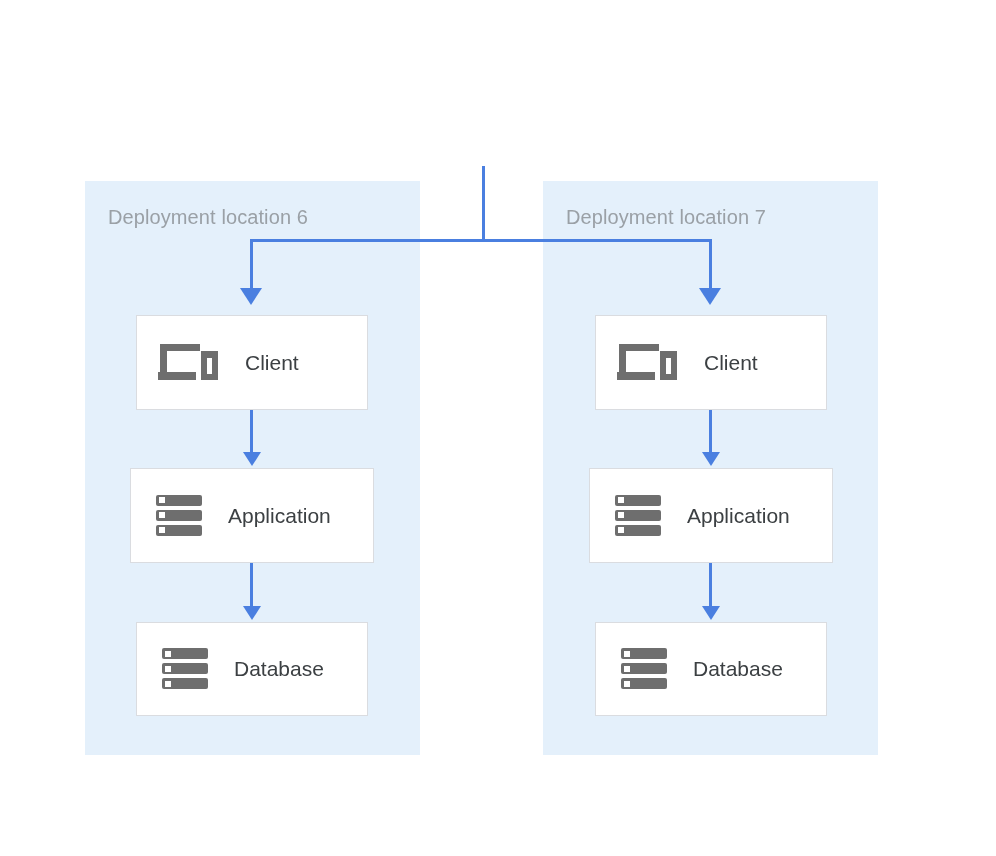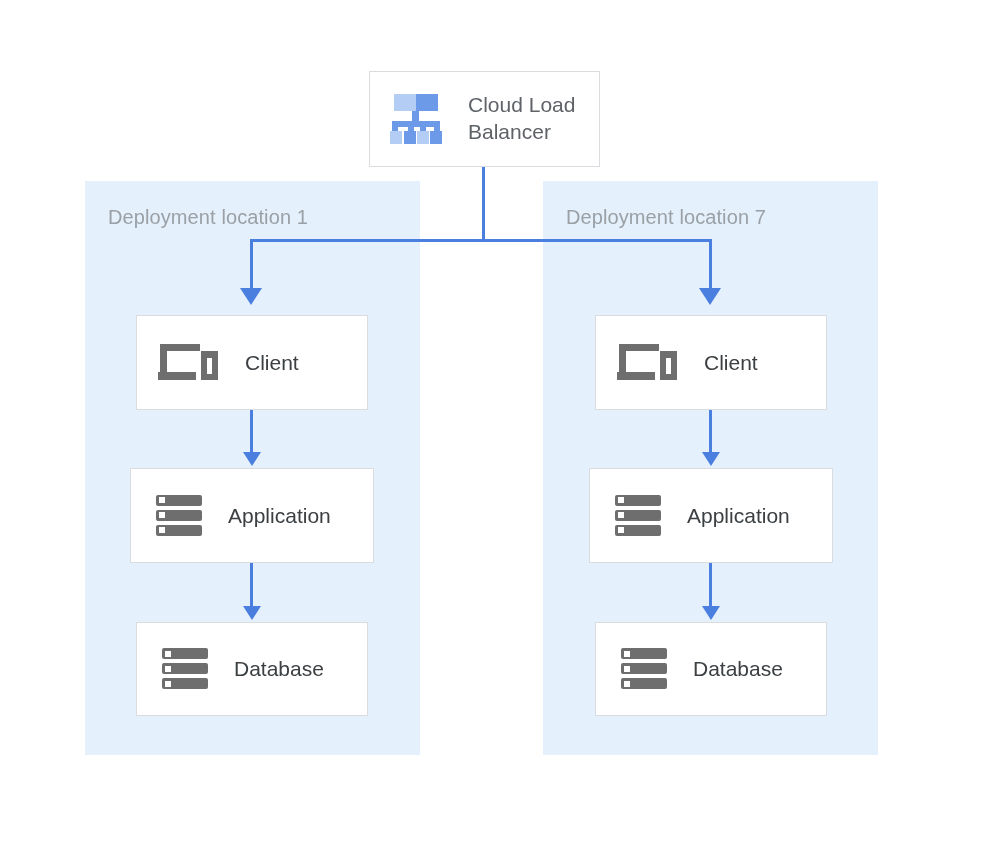--- a/index.html
+++ b/index.html
@@ -111,21 +111,21 @@
   }
 </style>
 </head>
 <body>
 
 <div id="canvas">
 
   <div class="region-panel" style="left:85px; top:181px; width:335px; height:574px;"></div>
   <div class="region-panel" style="left:543px; top:181px; width:335px; height:574px;"></div>
 
-  <div class="region-label" style="left:108px; top:206px;">Deployment location 1</div>
+  <div class="region-label" style="left:108px; top:206px;">Deployment location 6</div>
   <div class="region-label" style="left:566px; top:206px;">Deployment location 7</div>
 
   <div class="conn-line conn-v" style="left:482px; top:166px; height:76px;"></div>
 
   <div class="conn-line conn-h" style="left:250px; top:239px; width:462px;"></div>
 
   <div class="conn-line conn-v" style="left:250px; top:239px; height:50px;"></div>
   <div class="arrowhead" style="left:240px; top:288px;"></div>
 
   <div class="conn-line conn-v" style="left:709px; top:239px; height:50px;"></div>
@@ -136,44 +136,20 @@
 
   <div class="conn-line conn-v" style="left:250px; top:563px; height:45px;"></div>
   <div class="arrowhead small" style="left:243px; top:606px;"></div>
 
   <div class="conn-line conn-v" style="left:709px; top:410px; height:44px;"></div>
   <div class="arrowhead small" style="left:702px; top:452px;"></div>
 
   <div class="conn-line conn-v" style="left:709px; top:563px; height:45px;"></div>
   <div class="arrowhead small" style="left:702px; top:606px;"></div>
 
-  <div class="node" style="left:369px; top:71px; width:231px; height:96px; padding-left:20px;">
-    <div class="node-icon">
-      <div class="lb-icon">
-
-        <div class="lb-blk" style="left:4px;  top:0px;  width:22px; height:17px; background:#b4cdf5;"></div>
-        <div class="lb-blk" style="left:26px; top:0px;  width:22px; height:17px; background:#6c9ae8;"></div>
-
-        <div class="lb-blk" style="left:22px; top:17px; width:7px;  height:12px; background:#6c9ae8;"></div>
-
-        <div class="lb-blk" style="left:2px;  top:27px; width:48px; height:6px;  background:#6c9ae8;"></div>
-
-        <div class="lb-blk" style="left:2px;  top:33px; width:6px;  height:6px;  background:#6c9ae8;"></div>
-        <div class="lb-blk" style="left:18px; top:33px; width:6px;  height:6px;  background:#6c9ae8;"></div>
-        <div class="lb-blk" style="left:30px; top:33px; width:6px;  height:6px;  background:#6c9ae8;"></div>
-        <div class="lb-blk" style="left:44px; top:33px; width:6px;  height:6px;  background:#6c9ae8;"></div>
-
-        <div class="lb-blk" style="left:0px;  top:37px; width:12px; height:13px; background:#b4cdf5;"></div>
-        <div class="lb-blk" style="left:14px; top:37px; width:12px; height:13px; background:#6c9ae8;"></div>
-        <div class="lb-blk" style="left:27px; top:37px; width:12px; height:13px; background:#b4cdf5;"></div>
-        <div class="lb-blk" style="left:40px; top:37px; width:12px; height:13px; background:#6c9ae8;"></div>
-      </div>
-    </div>
-    <div class="node-label muted" style="margin-left:26px; width:120px;">Cloud Load Balancer</div>
-  </div>
 
   <div class="node" style="left:136px; top:315px; width:232px; height:95px; padding-left:21px;">
     <div class="node-icon">
       <div class="client-icon">
 
         <i style="left:2px;  top:4px;  width:40px; height:7px;"></i>
         <i style="left:2px;  top:4px;  width:7px;  height:32px;"></i>
         <i style="left:0px;  top:32px; width:38px; height:8px;"></i>
 
         <i style="left:43px; top:11px; width:17px; height:7px;"></i>

